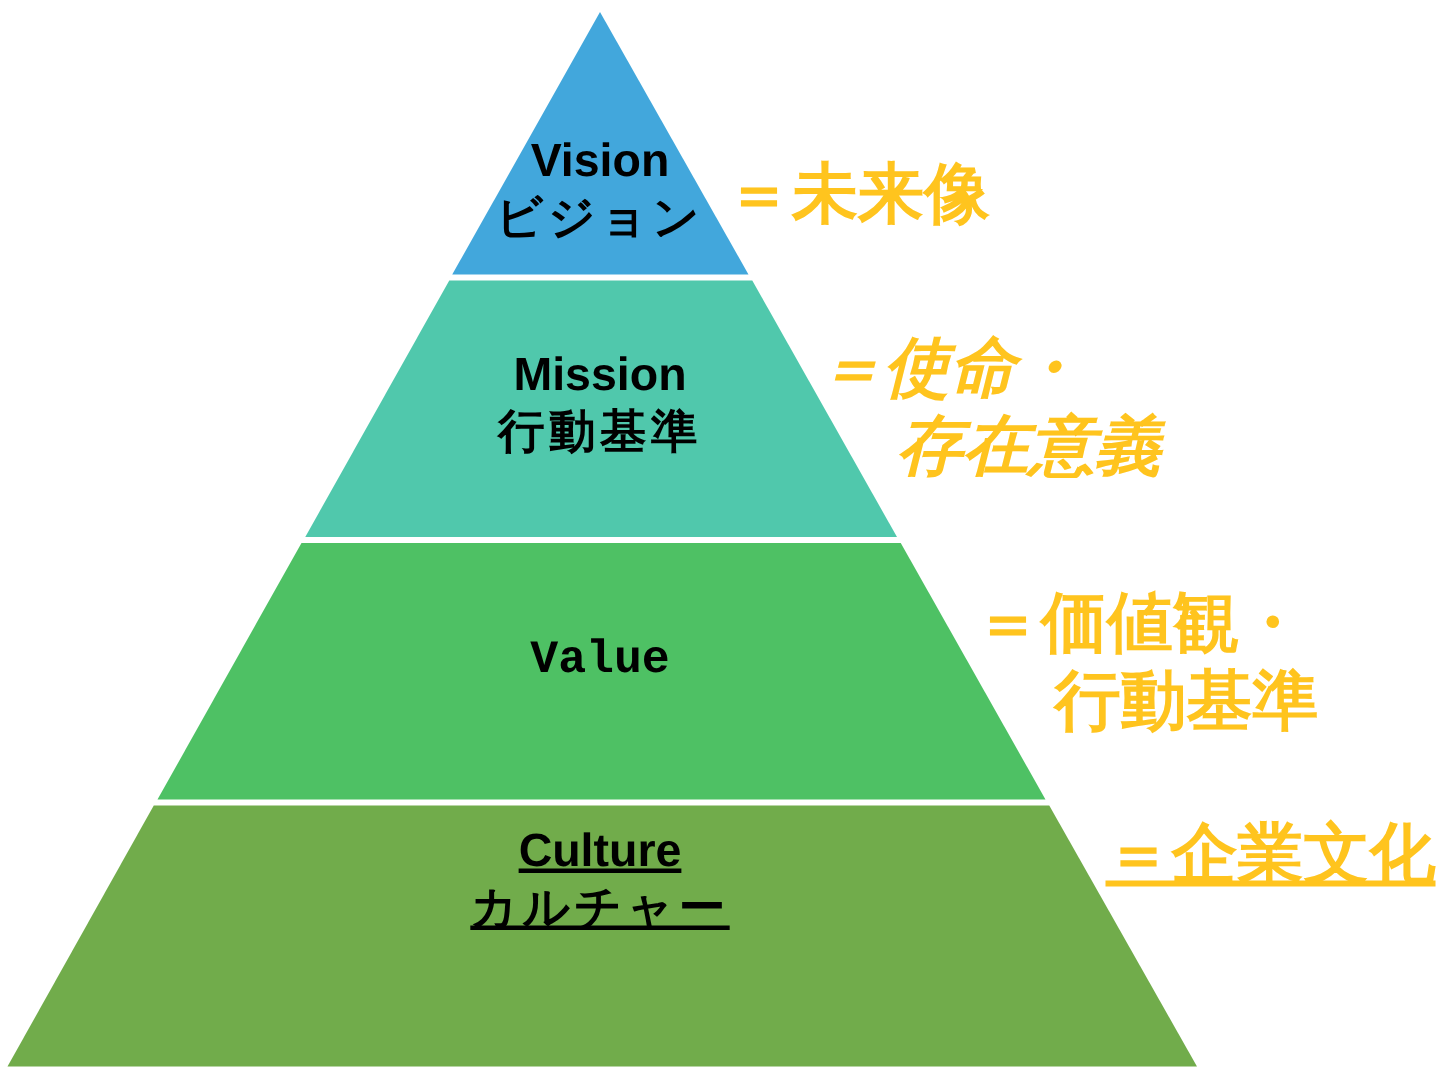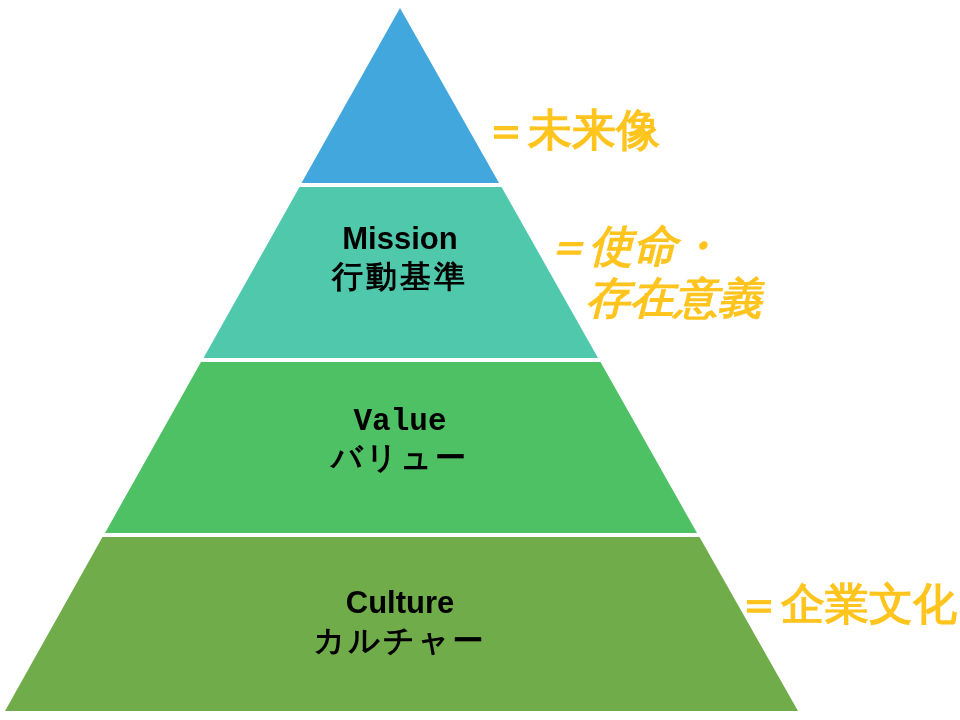--- a/index.html
+++ b/index.html
@@ -43,58 +43,65 @@
   }
   .eq-label {
     position: absolute;
     color: #FFC41E;
     font-weight: bold;
     font-size: 44px;
     line-height: 52px;
     white-space: nowrap;
   }
   .eq-label .indent {
-    margin-left: 41px;
+    margin-left: 53px;
   }
 </style>
 </head>
 <body>
 
 <div class="canvas">
 
   <svg class="pyramid-svg" viewBox="0 0 960 720" xmlns="http://www.w3.org/2000/svg">
     <polygon points="400,8 301.5,183 499,183" fill="#42A7DC"></polygon>
     <polygon points="299.5,187 501.5,187 598,358 203.5,358" fill="#50C8AC"></polygon>
     <polygon points="201,362 600.5,362 697,533 105,533" fill="#4EC164"></polygon>
     <polygon points="102.5,537 699.5,537 798,711 5,711" fill="#71AC4B"></polygon>
   </svg>
 
+  <div class="layer-label" style="top:126px;">
+    <div class="en">Vision</div>
+    <div class="ja">ビジョン</div>
+  </div>
 
-  <div class="layer-label" style="top:258px;">
+  <div class="layer-label" style="top:269px;">
     <div class="en">Mission</div>
     <div class="ja">行動基準</div>
   </div>
 
   <div class="layer-label" style="top:441px;font-family:Liberation Mono, monospace;">
     <div class="en">Value</div>
-    <div class="ja">バリュー</div>
   </div>
 
-  <div class="layer-label" style="top:622px;">
+  <div class="layer-label" style="top:586px;text-decoration:underline;">
     <div class="en">Culture</div>
     <div class="ja">カルチャー</div>
   </div>
 
   <div class="eq-label" style="left:484px; top:104px;">
     <div>＝未来像</div>
   </div>
 
   <div class="eq-label" style="left:545px; top:220px;font-style:italic;">
     <div>＝使命・</div>
     <div class="indent">存在意義</div>
   </div>
 
+  <div class="eq-label" style="left:650px; top:390px;">
+    <div>＝価値観・</div>
+    <div class="indent">行動基準</div>
+  </div>
 
-  <div class="eq-label" style="left:737px; top:578px;">
+  <div class="eq-label" style="left:737px; top:544px;text-decoration:underline;">
     <div>＝企業文化</div>
   </div>
 
 </div>
 
 </body></html>

